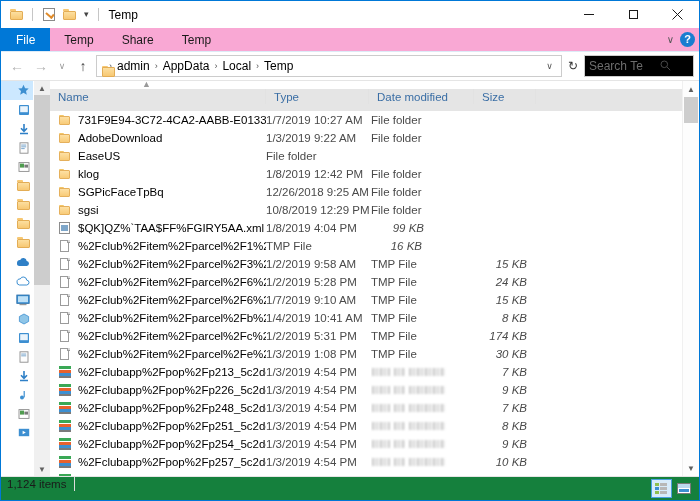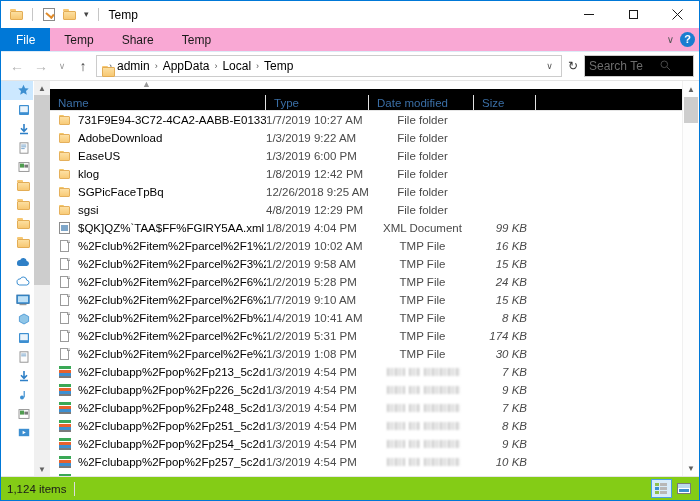--- a/index.html
+++ b/index.html
@@ -333,23 +333,23 @@
     left: 92px;
     top: -1px;
     font-size: 9px;
     color: #9a9a9a;
     line-height: 1;
   }
   .headers {
     height: 21px;
     flex: 0 0 21px;
     display: flex;
-    align-items: flex-end;
+    align-items: flex-start;
     border-bottom: 1px solid #e5e5e5;
-    background: #000000;
+    background: #e5e5e5;
   }
   .hcell {
     font-size: 11.5px;
     color: #3a6ea5;
     padding-left: 8px;
     box-sizing: border-box;
     height: 15px;
     display: flex;
     align-items: center;
     border-right: 1px solid #e2e2e2;
@@ -375,21 +375,21 @@
   .cell {
     box-sizing: border-box;
     height: 18px;
     display: flex;
     align-items: center;
     overflow: hidden;
     white-space: nowrap;
   }
   .cell.name { padding-left: 8px; gap: 6px; }
   .cell.date { color: #4a4a4a; }
-  .cell.type { color: #4a4a4a; justify-content: center; }
+  .cell.type { color: #4a4a4a; }
   .cell.size { color: #4a4a4a; justify-content: flex-end; padding-right: 9px; font-style: italic; }
 
   
   .ic {
     flex: 0 0 14px;
     width: 14px;
     height: 13px;
     position: relative;
   }
   .ic-folder::before {
@@ -504,23 +504,22 @@
     width: 14px;
     height: 26px;
     background: #cdcdcd;
   }
 
   
   .statusbar {
     height: 23px;
     flex: 0 0 23px;
     border-top: 1px solid #e5e5e5;
-    background: #84cc16;
-    display: flex;
-    align-items: center;
+    background: #15803d;
+    display: flex;
     padding: 0 6px;
     position: relative;
   }
   .status-count {
     font-size: 11.5px;
     color: #1a1a1a;
     padding-right: 8px;
     border-right: 1px solid #dcdcdc;
     height: 14px;
     display: flex;
@@ -794,21 +793,20 @@
             <div class="cell type c-type">
               <span>File folder</span>
             </div>
             <div class="cell size c-size"></div>
           </div>
           <div class="row">
             <div class="cell name c-name">
               <span class="ic ic-folder"></span>
               <span>EaseUS</span>
             </div>
-            <div class="cell date c-date">1/3/2019 6:00 PM</div>
             <div class="cell type c-type">
               <span>File folder</span>
             </div>
             <div class="cell size c-size"></div>
           </div>
           <div class="row">
             <div class="cell name c-name">
               <span class="ic ic-folder"></span>
               <span>klog</span>
             </div>
@@ -827,43 +825,39 @@
             <div class="cell type c-type">
               <span>File folder</span>
             </div>
             <div class="cell size c-size"></div>
           </div>
           <div class="row">
             <div class="cell name c-name">
               <span class="ic ic-folder"></span>
               <span>sgsi</span>
             </div>
-            <div class="cell date c-date">4/8/2019 12:29 PM</div>
+            <div class="cell date c-date">10/8/2019 12:29 PM</div>
             <div class="cell type c-type">
               <span>File folder</span>
             </div>
             <div class="cell size c-size"></div>
           </div>
           <div class="row">
             <div class="cell name c-name">
               <span class="ic ic-xml"></span>
               <span>$QK]QZ%`TAA$FF%FGIRY5AA.xml</span>
             </div>
             <div class="cell date c-date">1/8/2019 4:04 PM</div>
-            <div class="cell type c-type">
-              <span>XML Document</span>
-            </div>
             <div class="cell size c-size">99 KB</div>
           </div>
           <div class="row">
             <div class="cell name c-name">
               <span class="ic ic-file"></span>
               <span>%2Fclub%2Fitem%2Fparcel%2F1%2F119...</span>
             </div>
-            <div class="cell date c-date">1/2/2019 10:02 AM</div>
             <div class="cell type c-type">
               <span>TMP File</span>
             </div>
             <div class="cell size c-size">16 KB</div>
           </div>
           <div class="row">
             <div class="cell name c-name">
               <span class="ic ic-file"></span>
               <span>%2Fclub%2Fitem%2Fparcel%2F3%2F383...</span>
             </div>

